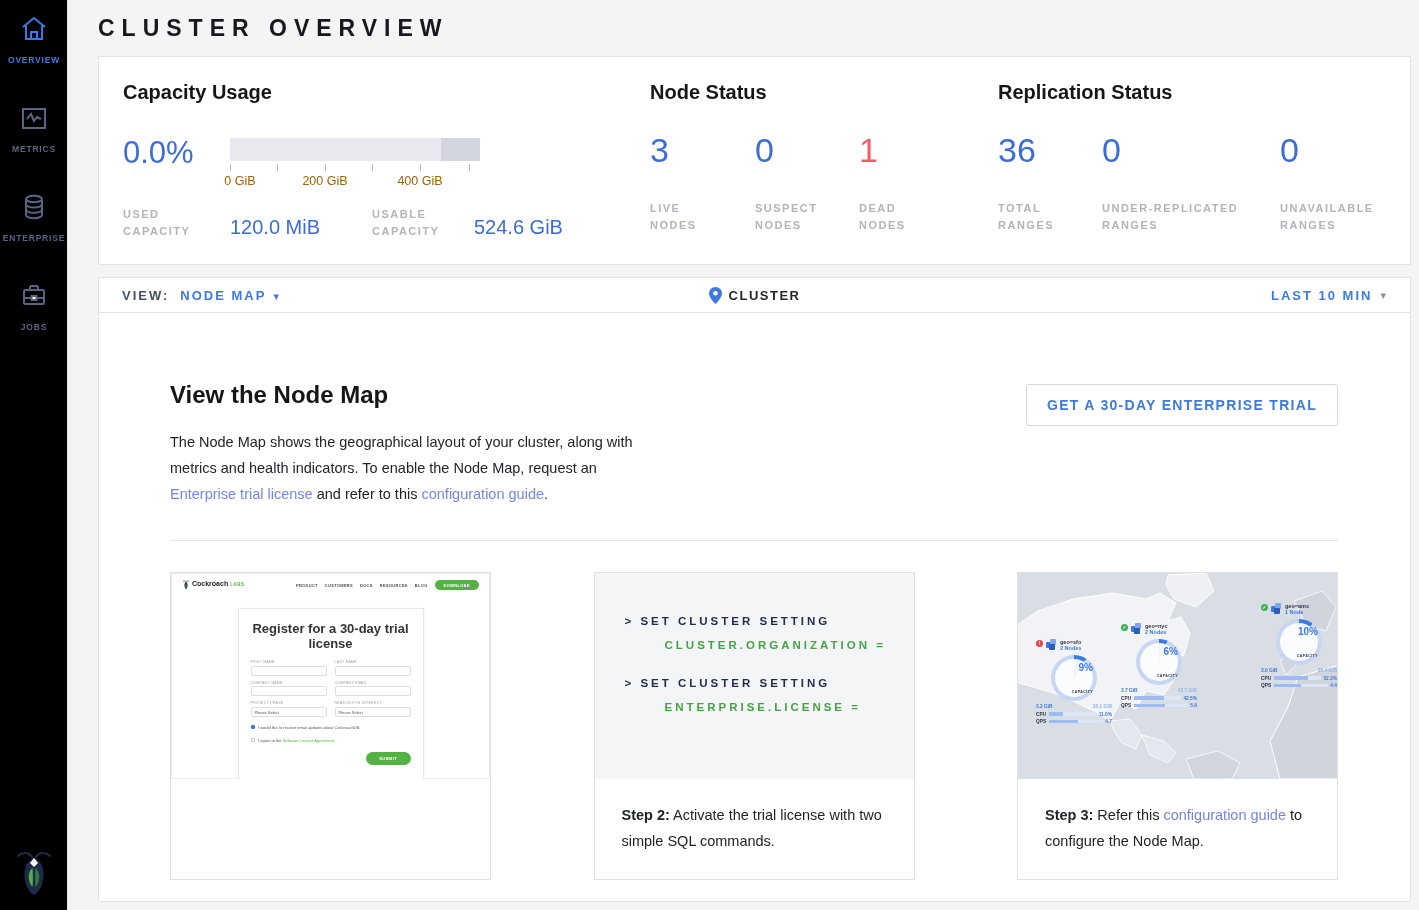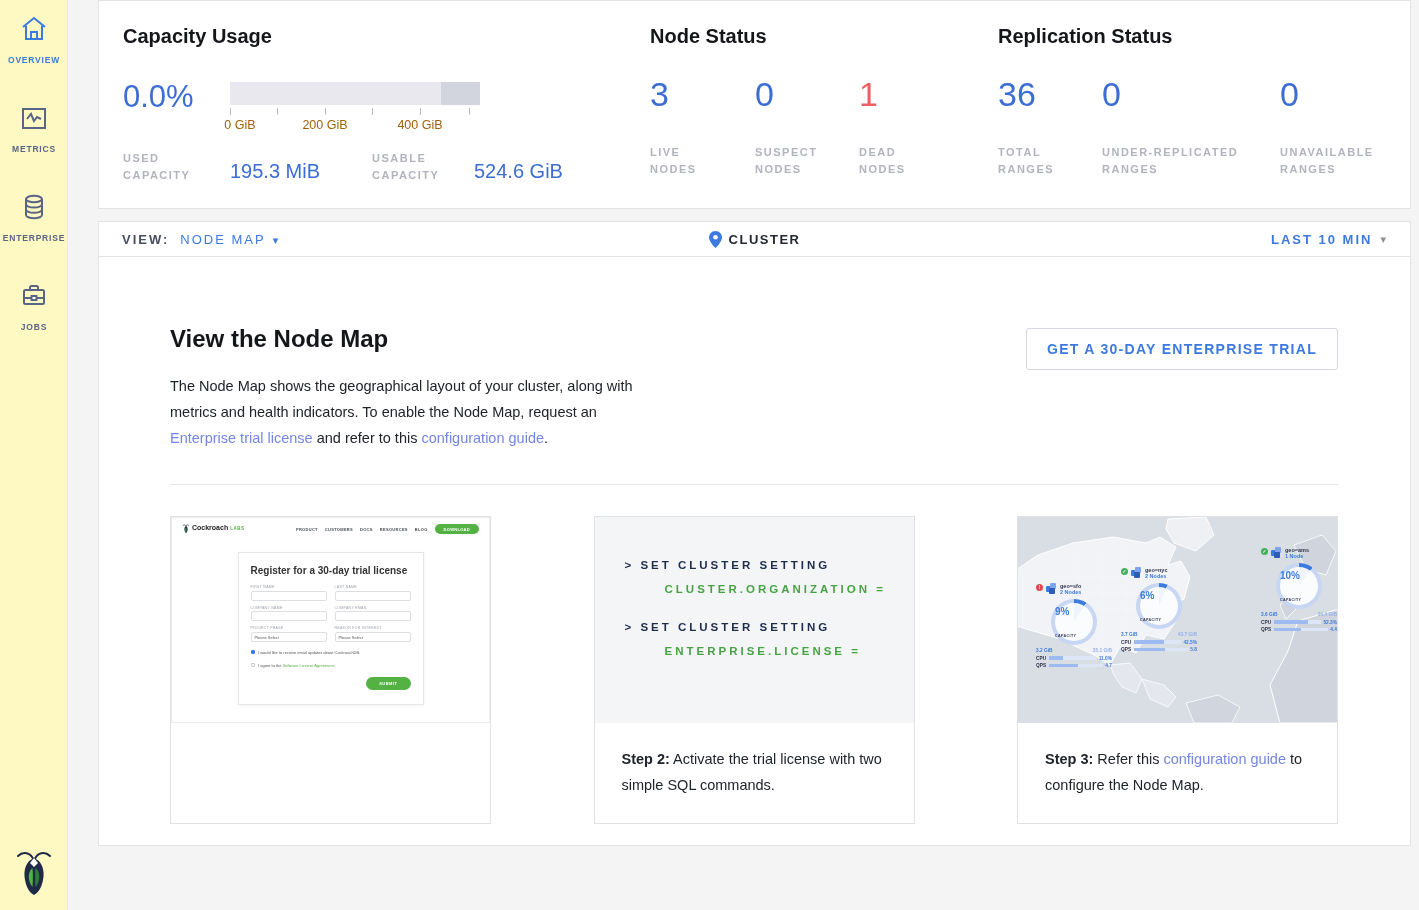--- a/index.html
+++ b/index.html
@@ -1,19 +1,19 @@
 <!DOCTYPE html>
 <html><head>
 <meta charset="utf-8">
 <style>
   * { margin:0; padding:0; box-sizing:border-box; }
   html,body { width:1419px; height:910px; background:#f4f4f5; font-family:"Liberation Sans", sans-serif; overflow:hidden; }
 
   
-  .sidebar { position:fixed; left:0; top:0; width:68px; height:910px; background:#fef9c3; border-right:1px solid #e8e8ea; z-index:5; }
+  .sidebar { position:fixed; left:0; top:0; width:68px; height:910px; background:#000000; border-right:1px solid #e8e8ea; z-index:5; }
   .side-item { width:68px; padding:14px 0 10px; display:flex; flex-direction:column; align-items:center; cursor:pointer; margin-bottom:14px; }
   .side-item .lbl { margin-top:7px; font-size:8.5px; font-weight:700; letter-spacing:0.8px; color:#5a6485; }
   .side-item.active .lbl { color:#3d7ae0; }
   .side-item svg { stroke:#5a6485; }
   .side-item.active svg { stroke:#3d7ae0; }
   .side-logo { position:absolute; bottom:12px; left:0; width:68px; display:flex; justify-content:center; }
 
   
   .main { margin-left:68px; padding:0 8px 0 30px; }
   .page-title { padding:15px 0 14px 0; font-size:23px; font-weight:600; letter-spacing:7px; color:#16181d; }
@@ -40,21 +40,21 @@
   .repl-sec { flex:1; }
   .stat-cols { display:flex; margin-top:28px; }
   .stat-col .num { font-size:34px; line-height:36px; color:#3c6dd5; }
   .stat-col .num.red { color:#ed5f65; }
   .stat-col .stat-label { margin-top:32px; }
 
   
   .viewbar { position:relative; margin-top:12px; height:36px; background:#fff; border:1px solid #e3e3e5; display:flex; align-items:center; font-size:13px; letter-spacing:2px; }
   .vb-left { display:flex; align-items:flex-end; padding-left:23px; cursor:pointer; }
   .vb-viewlbl { color:#464f63; font-weight:600; }
-  .vb-viewval { color:#3d7ae0; font-weight:400; margin-left:11px; }
+  .vb-viewval { color:#3d7ae0; font-weight:700; margin-left:11px; }
   .vb-caret-blue { color:#3d7ae0; font-size:11px; margin-left:7px; }
   .vb-center { position:absolute; left:0; right:0; display:flex; justify-content:center; align-items:center; pointer-events:none; }
   .vb-crumb { display:flex; align-items:center; color:#23272f; font-weight:600; letter-spacing:1.5px; pointer-events:auto; }
   .vb-crumb svg { margin-right:7px; }
   .vb-right { margin-left:auto; display:flex; align-items:center; padding-right:22px; cursor:pointer; }
   .vb-time { color:#3d7ae0; font-weight:600;text-align:center; }
   .vb-caret-gray { color:#8a8f99; font-size:11px; margin-left:8px; }
 
   
   .content { margin-top:0; border-top:none; height:589px; position:relative; padding:68px 72px 0 71px; }
@@ -73,21 +73,21 @@
   .mini-site { position:absolute; inset:0; background:#fff; border:1px solid #ececee; }
   .ms-head { display:flex; align-items:center; padding:6px 10px 4px 10px; }
   .ms-brand { display:flex; align-items:baseline; gap:2px; }
   .ms-brand .bug { width:8px; height:10px; align-self:center; }
   .ms-brand .b1 { font-size:7px; font-weight:700; color:#222; }
   .ms-brand .b2 { font-size:4.5px; font-weight:700; color:#54b245; letter-spacing:0.5px; }
   .ms-nav { margin-left:auto; display:flex; align-items:center; gap:7px; }
   .ms-nav span { font-size:4px; font-weight:700; color:#4a4f57; letter-spacing:0.3px; }
   .ms-dl { background:#54b245; color:#fff !important; padding:2.5px 9px; border-radius:8px; }
   .ms-form { width:186px; margin:14px auto 0; background:#fff; border:1px solid #e7e7e9; box-shadow:0 1px 3px rgba(0,0,0,0.06); padding:12px 12px 12px; }
-  .ms-form-title { text-align:left; font-size:10px; font-weight:600; color:#333; }
+  .ms-form-title { text-align:center; font-size:13px; font-weight:600; color:#333; }
   .ms-grid { display:grid; grid-template-columns:1fr 1fr; column-gap:8px; row-gap:5px; margin-top:9px; }
   .ms-field .fl { font-size:3.5px; color:#9aa0a8; letter-spacing:0.3px; }
   .ms-field .fi { margin-top:1.5px; height:10px; border:1px solid #dcdee2; border-radius:2px; background:#fff; font-size:4px; color:#555; line-height:10px; padding-left:3px; }
   .ms-check { display:flex; align-items:center; gap:3px; margin-top:8px; }
   .ms-check .cb { width:4.5px; height:4.5px; border:1px solid #c6c9ce; border-radius:1px; }
   .ms-check .cb.on { background:#3d7ae0; border-color:#3d7ae0; }
   .ms-check .ct { font-size:4px; color:#555; }
   .ms-check .ct .grn { color:#54b245; }
   .ms-submit { display:block; margin:9px 0 2px auto; background:#54b245; color:#fff; border:none; border-radius:8px; font-size:4px; font-weight:700; letter-spacing:0.5px; padding:4px 13px; }
 
@@ -101,21 +101,21 @@
   .map-img { background:#d9dde4; }
   .map-img svg.land { position:absolute; inset:0; }
   .map-badge { position:absolute; width:76px; }
   .mb-head { display:flex; align-items:flex-start; gap:3px; }
   .mb-dot { width:7px; height:7px; border-radius:50%; color:#fff; font-size:4.5px; font-weight:700; text-align:center; line-height:7px; margin-top:1px; }
   .mb-dot.ok { background:#43b05c; }
   .mb-dot.warn { background:#e0484e; }
   .mb-name { font-size:5.5px; font-weight:700; color:#30354a; }
   .mb-nodes { font-size:5.5px; font-weight:700; color:#3d7ae0; }
   .mb-donut { width:46px; height:46px; border-radius:50%; margin:4px auto 3px; display:grid; place-items:center; }
-  .mb-donut .inner { width:38px; height:38px; border-radius:50%; background:rgba(255,255,255,0.92); display:flex; flex-direction:column; align-items:flex-start; justify-content:center;gap:16px; }
+  .mb-donut .inner { width:38px; height:38px; border-radius:50%; background:rgba(255,255,255,0.92); display:flex; flex-direction:column; align-items:flex-end; justify-content:center;gap:16px; }
   .mb-pct { font-size:10px; font-weight:700; color:#3d7ae0; }
   .mb-caplbl { font-size:3.6px; font-weight:700; color:#30354a; letter-spacing:0.4px; margin-top:1px; }
   .mb-range { display:flex; justify-content:space-between; font-size:4.8px; font-weight:700; }
   .mb-range .u { color:#3d7ae0; } .mb-range .t { color:#93b2ea; }
   .mb-row { display:flex; align-items:center; gap:2.5px; margin-top:2.5px; font-size:4.8px; font-weight:700; color:#30354a; }
   .mb-bar { flex:1; height:3.5px; background:#dde6f7; position:relative; }
   .mb-bar i { position:absolute; left:0; top:0; bottom:0; background:#9dbbf0; display:block; }
   .mb-val { color:#3d7ae0; }
 </style>
 </head>
@@ -169,20 +169,21 @@
       <path d="M37 8 C32 3 24 4 21 13" fill="none" stroke="#1f2a48" stroke-width="2" stroke-linecap="round"></path>
       <path d="M21 10 C29 13 32 22 30 32 C28.5 40 25 45 21 47 C17 45 13.5 40 12 32 C10 22 13 13 21 10 Z" fill="#1f2a48"></path>
       <path d="M21 10 L25 15 L21 19 L17 15 Z" fill="#ffffff"></path>
       <path d="M19.5 20 C14.5 24 14.5 33 19.5 39 C20 33 20 26 19.5 20 Z" fill="#54b245"></path>
       <path d="M22.5 20 C27.5 24 27.5 33 22.5 39 C22 33 22 26 22.5 20 Z" fill="#2f7d3b"></path>
     </svg>
   </div>
 </div>
 
 <div class="main">
+  <div class="page-title">CLUSTER OVERVIEW</div>
 
   <div class="panel summary">
 
     <div class="cap-sec">
       <div class="sec-title">Capacity Usage</div>
       <div class="cap-row">
         <div class="cap-pct">0.0%</div>
         <div class="gauge">
           <div class="gauge-bar">
             <div class="gauge-seg-a"></div>
@@ -201,21 +202,21 @@
             <span class="glab" style="left:95px">200 GiB</span>
             <span class="glab" style="left:190px">400 GiB</span>
           </div>
         </div>
       </div>
       <div class="cap-stats">
         <div style="width:107px">
           <div class="stat-label" style="width:82px">USED CAPACITY</div>
         </div>
         <div style="width:142px">
-          <div class="cap-val">195.3 MiB</div>
+          <div class="cap-val">120.0 MiB</div>
         </div>
         <div style="width:102px">
           <div class="stat-label" style="width:90px">USABLE CAPACITY</div>
         </div>
         <div>
           <div class="cap-val">524.6 GiB</div>
         </div>
       </div>
     </div>
 

